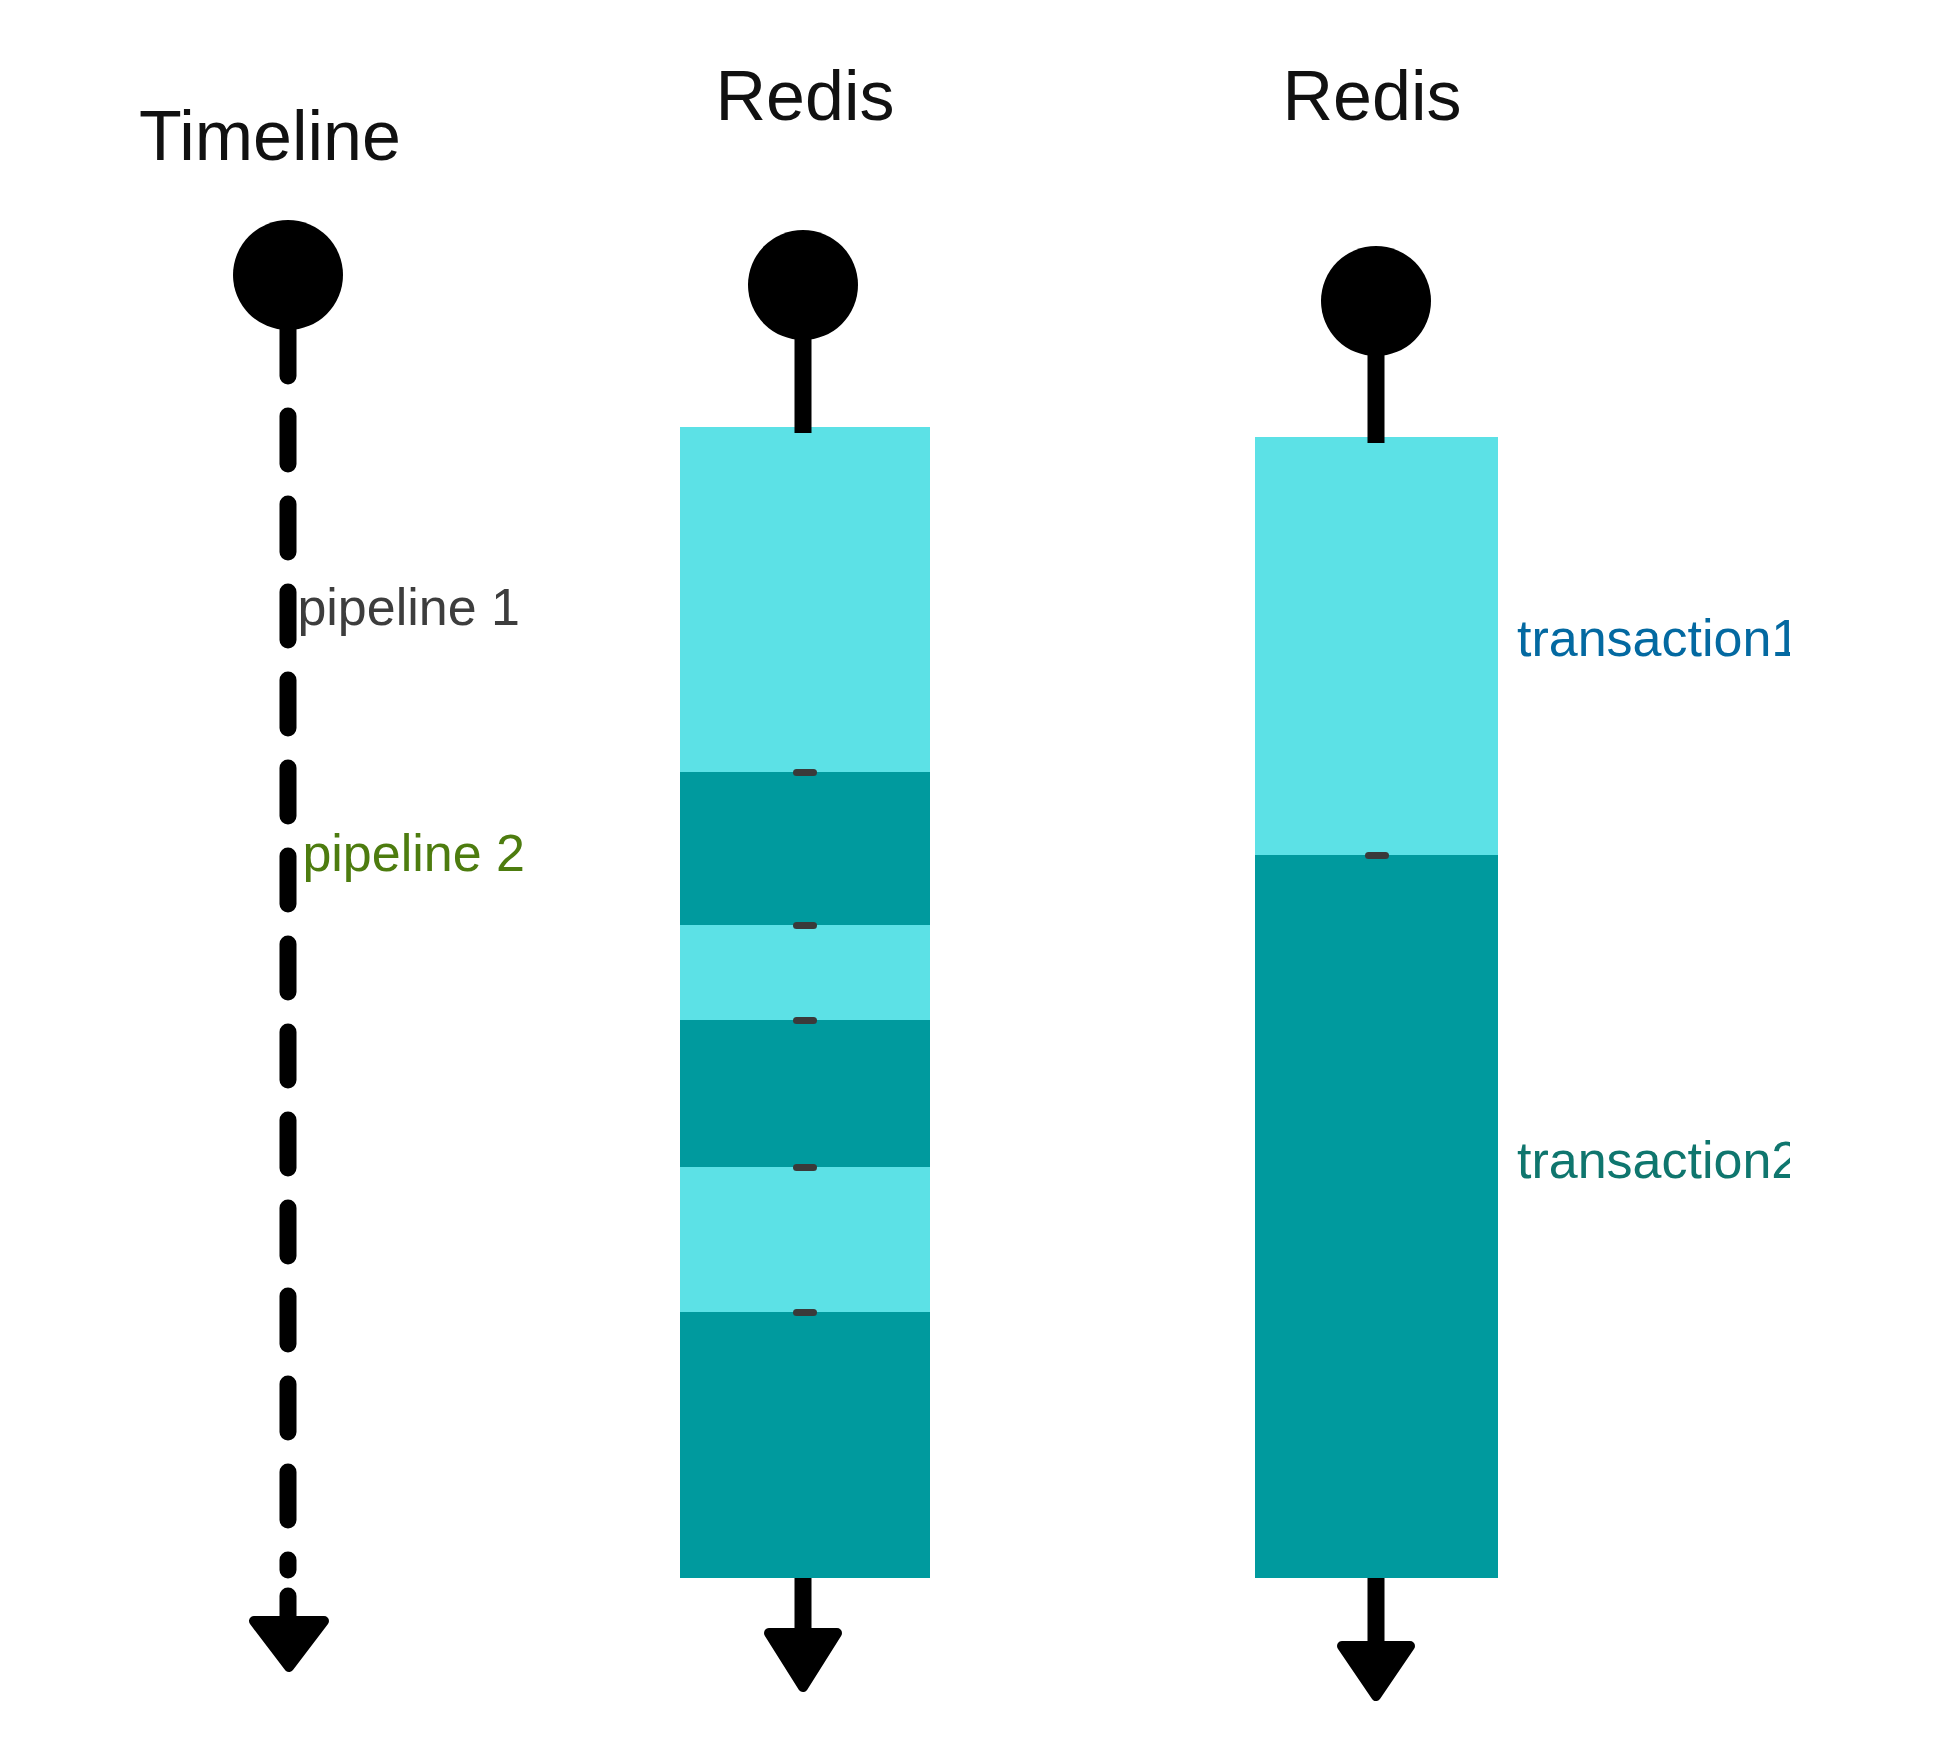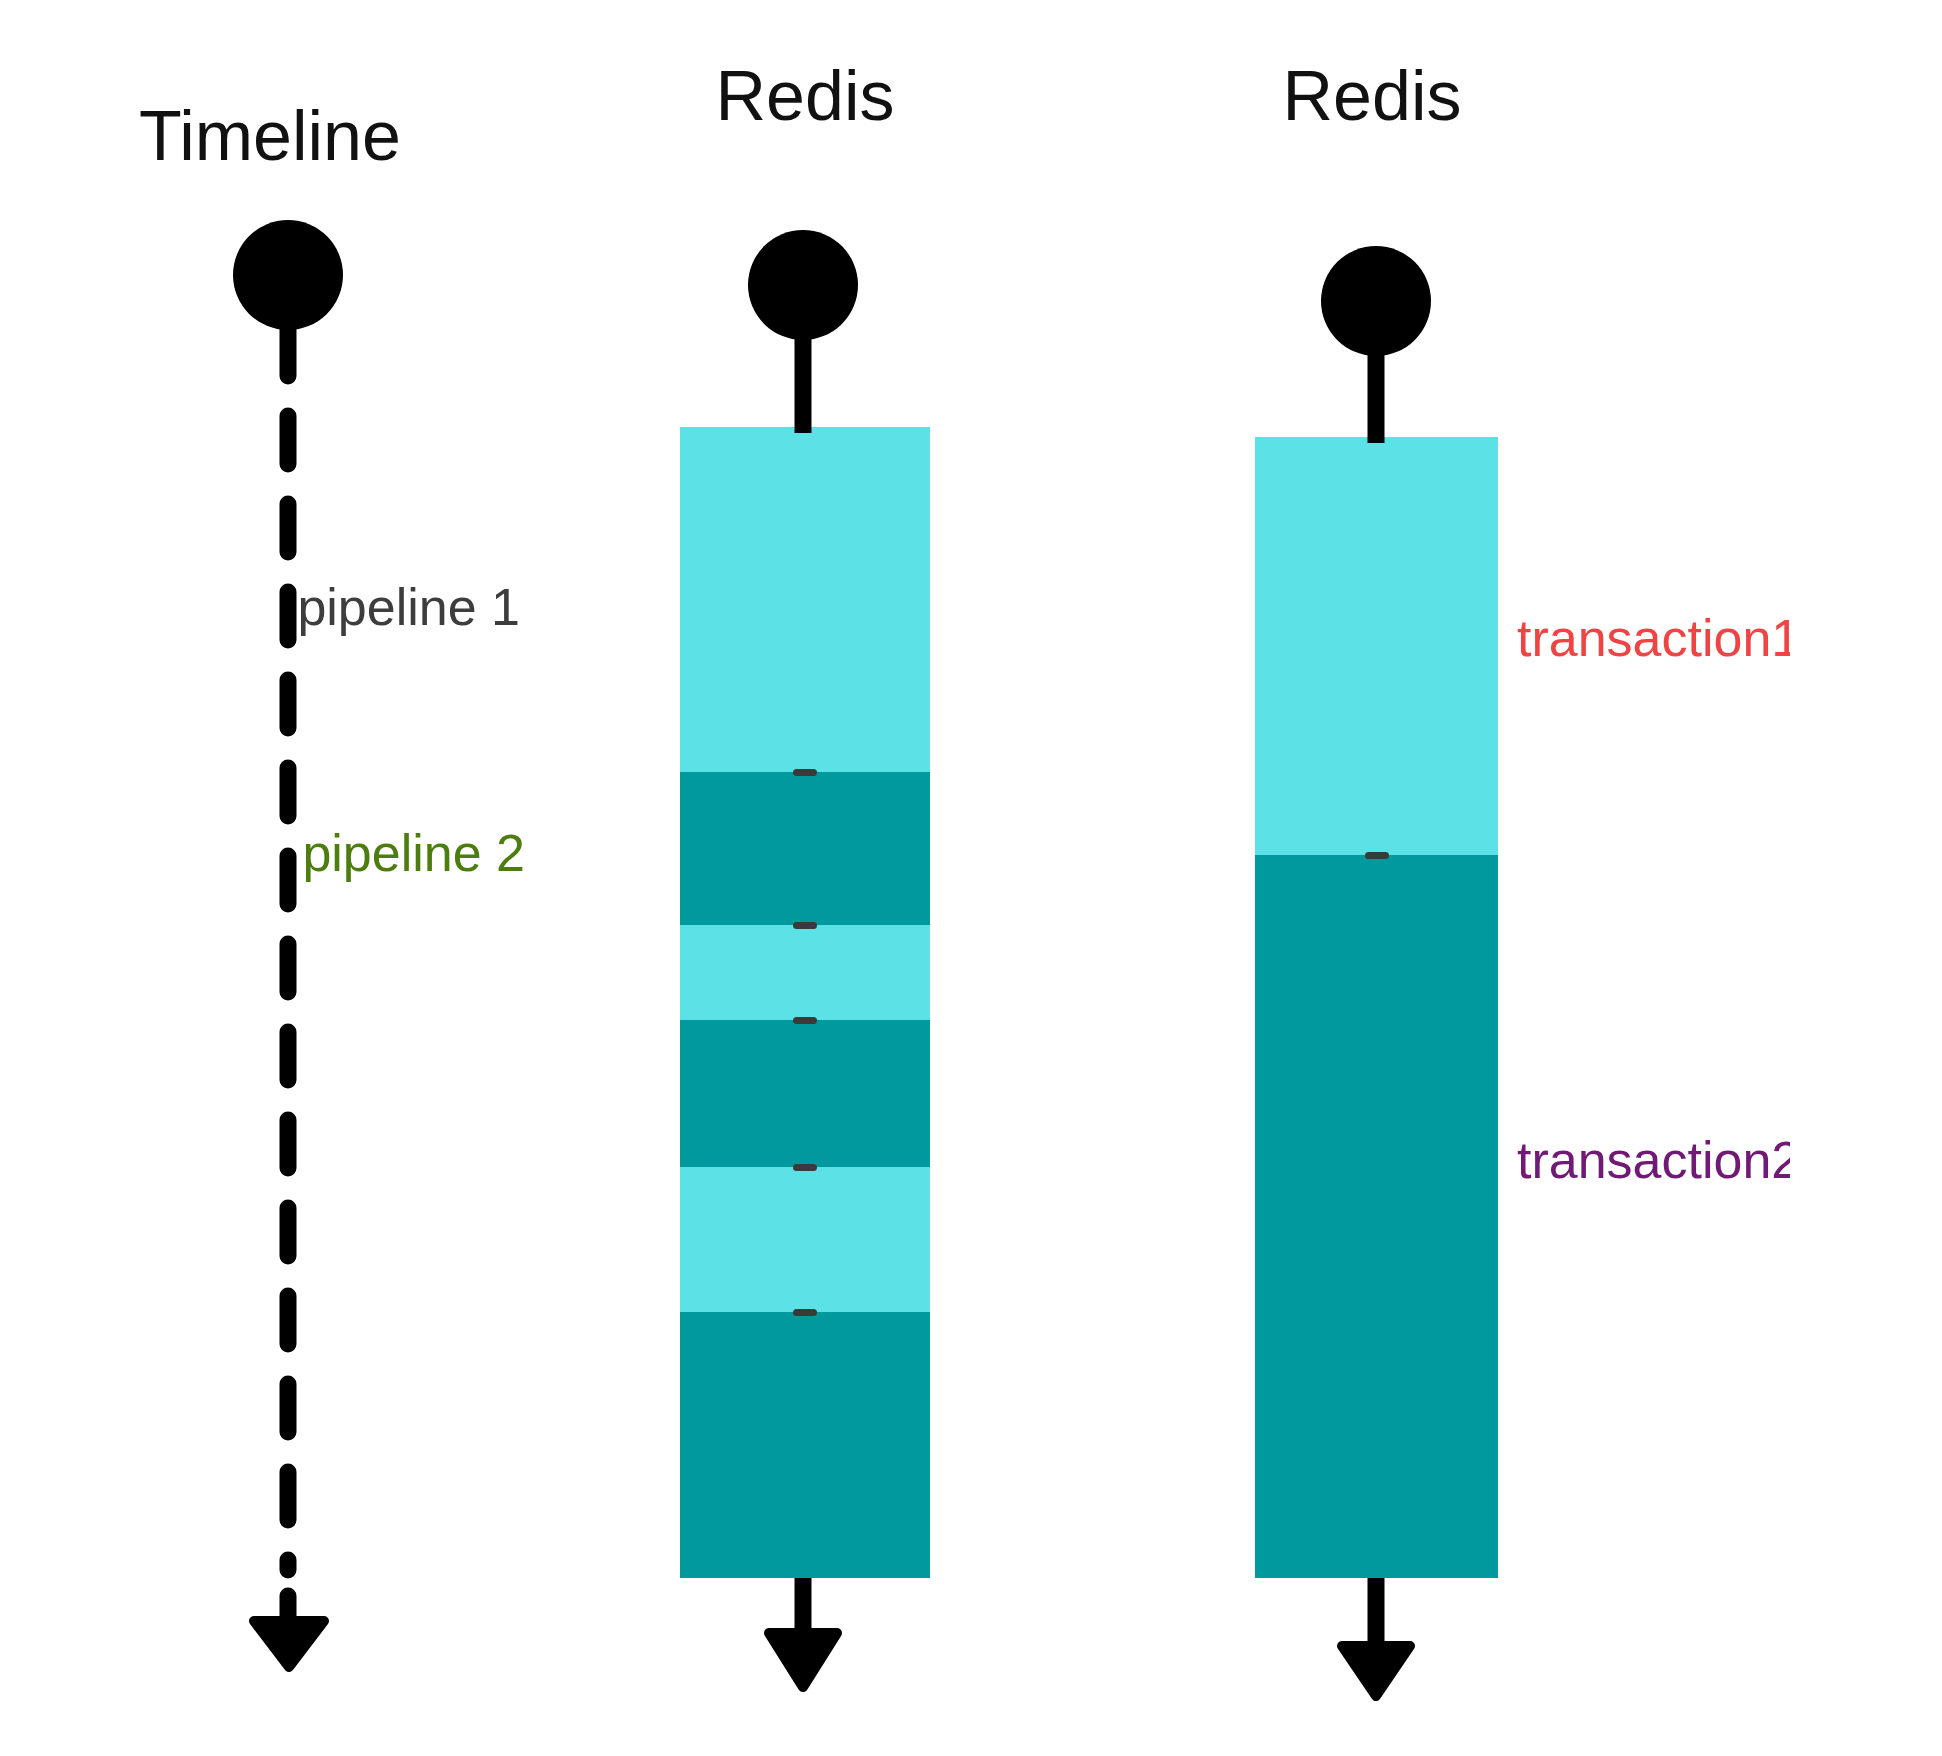--- a/index.html
+++ b/index.html
@@ -88,22 +88,22 @@
       <div class="notch" style="top: 882px; background: rgb(58, 58, 58);"></div>
     </div>
   <div class="bar transaction-bar" id="transaction-bar">
       <div class="segment" style="height: 418px; background: rgb(92, 225, 230);"></div>
       <div class="segment" style="height: 723px; background: rgb(0, 154, 158);"></div>
       <div class="notch" style="top: 415px; background: rgb(58, 58, 58);"></div>
     </div>
 
   <div class="side-label pl1" style="color: rgb(61, 61, 61);">pipeline 1</div>
   <div class="side-label pl2" style="color: #4d7c0f; margin-left: 18px;">pipeline 2</div>
-  <div class="side-label tr1" style="color: #ef4444;">transaction1</div>
-  <div class="side-label tr2" style="color: #701a75;">transaction2</div>
+  <div class="side-label tr1" style="color: #0369a1;">transaction1</div>
+  <div class="side-label tr2" style="color: #0f766e;">transaction2</div>
 
   <svg class="axes" width="1942" height="1756" viewBox="0 0 1942 1756">
 
     <circle cx="288" cy="275" r="55" fill="#000"></circle>
     <line x1="288" y1="328" x2="288" y2="1570" stroke="#000" stroke-width="17" stroke-linecap="round" stroke-dasharray="48 40"></line>
     <line x1="288" y1="1596" x2="288" y2="1624" stroke="#000" stroke-width="17" stroke-linecap="round"></line>
     <polygon points="254,1621 324,1621 289,1667" fill="#000" stroke="#000" stroke-width="10" stroke-linejoin="round"></polygon>
 
     <circle cx="803" cy="285" r="55" fill="#000"></circle>
     <line x1="803" y1="336" x2="803" y2="433" stroke="#000" stroke-width="17" stroke-linecap="butt"></line>

